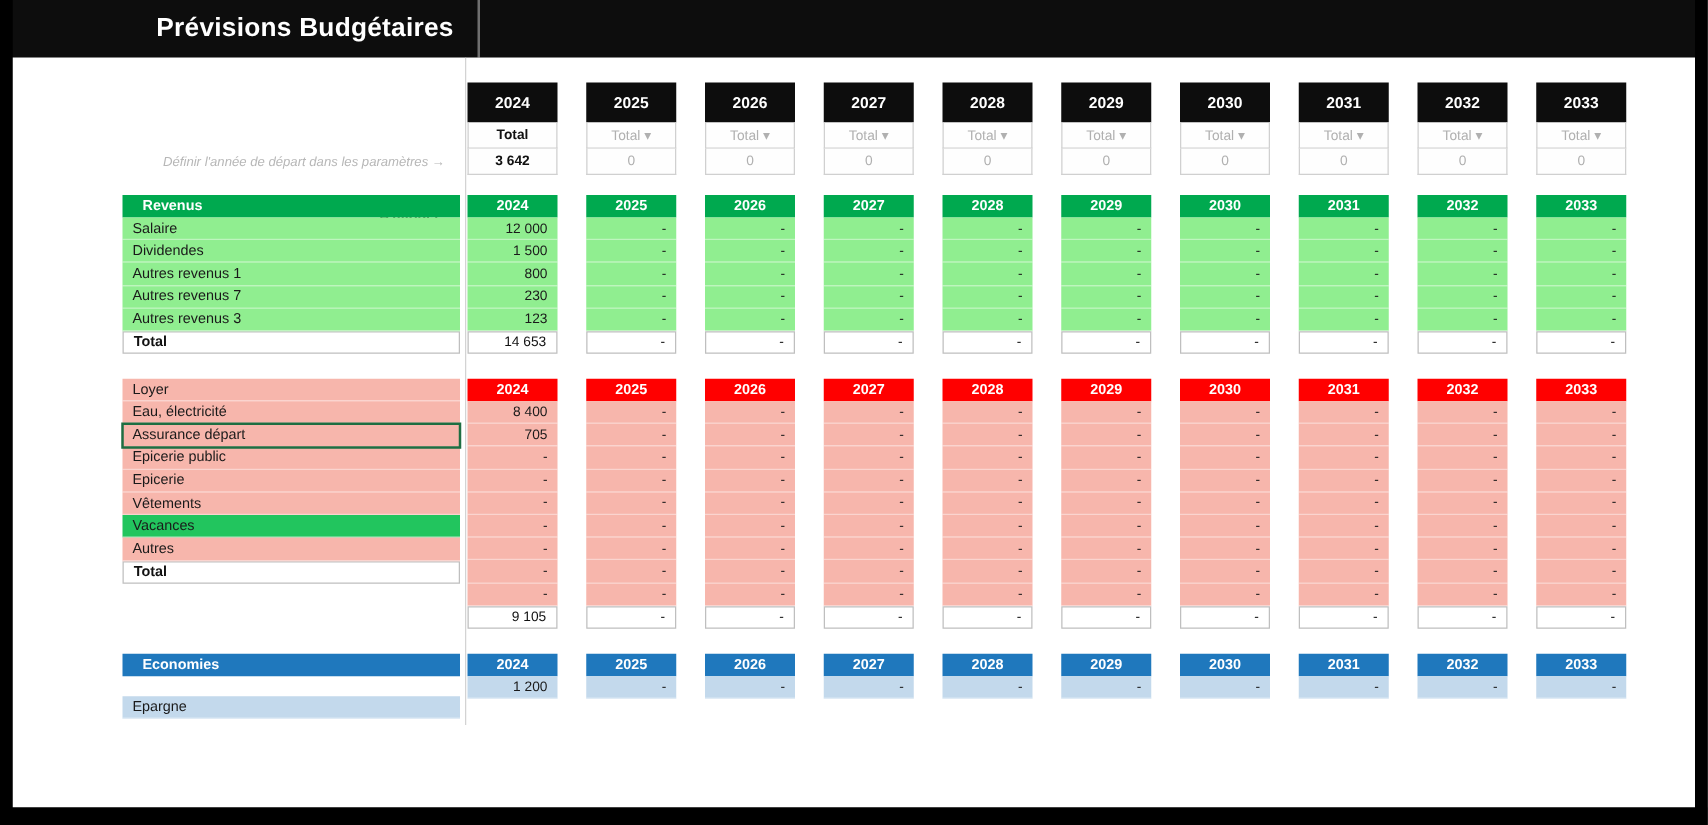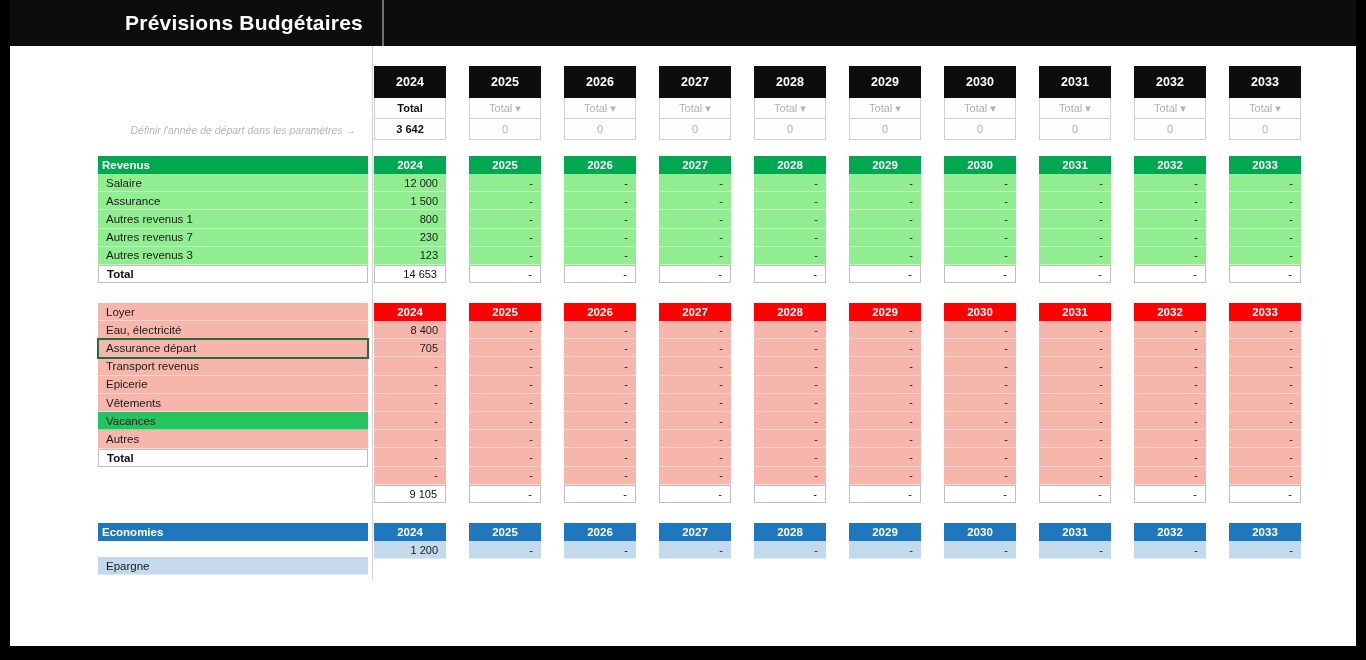--- a/index.html
+++ b/index.html
@@ -123,21 +123,21 @@
   .section { position: absolute; }
 
   .labelcol {
     position: absolute;
     left: 88px;
     width: 270px;
   }
   .sec-head {
     height: 18px;
     display: flex; align-items: center;
-    padding-left: 4px;
+    padding-left: 16px;
     color: #ffffff;
     font-size: 11.5px;
     font-weight: bold;
   }
   .sec-row {
     height: 18.2px;
     display: flex; align-items: center;
     padding-left: 8px;
     font-size: 11.5px;
     color: #1a1a1a;
@@ -264,21 +264,21 @@
           <div class="ybox-total dim">Total ▾</div>
           <div class="ybox-val dim">0</div>
         </div>
       </div>
 
     <div id="sections-host">
         <div class="section" style="left: 0px; top: 110px; width: 1346px;">
           <div class="labelcol" style="top: 0px;">
             <div class="sec-head" style="background: rgb(0, 169, 79);">Revenus</div>
             <div class="sec-row" style="background: rgb(144, 238, 144);">Salaire</div>
-            <div class="sec-row" style="background: rgb(144, 238, 144);">Assurance</div>
+            <div class="sec-row" style="background: rgb(144, 238, 144);">Dividendes</div>
             <div class="sec-row" style="background: rgb(144, 238, 144);">Autres revenus 1</div>
             <div class="sec-row" style="background: rgb(144, 238, 144);">Autres revenus 7</div>
             <div class="sec-row" style="background: rgb(144, 238, 144);">Autres revenus 3</div>
             <div class="sec-total-label">Total</div>
           </div>
           <div class="vcol" style="left: 364px; top: 0px;">
             <div class="v-head" style="background: rgb(0, 169, 79);">2024</div>
             <div class="v-cell" style="background: rgb(144, 238, 144);">12 000</div>
             <div class="v-cell" style="background: rgb(144, 238, 144);">1 500</div>
             <div class="v-cell" style="background: rgb(144, 238, 144);">800</div>
@@ -366,21 +366,21 @@
             <div class="v-cell" style="background: rgb(144, 238, 144);">-</div>
             <div class="v-cell" style="background: rgb(144, 238, 144);">-</div>
             <div class="v-total">-</div>
           </div>
         </div>
         <div class="section" style="left: 0px; top: 257px; width: 1346px;">
           <div class="labelcol" style="top: 0px;">
             <div class="sec-row" style="background: rgb(247, 182, 172);">Loyer</div>
             <div class="sec-row" style="background: rgb(247, 182, 172);">Eau, électricité</div>
             <div class="sec-row selected" style="background: rgb(247, 182, 172);">Assurance départ</div>
-            <div class="sec-row" style="background: rgb(247, 182, 172);">Transport revenus</div>
+            <div class="sec-row" style="background: rgb(247, 182, 172);">Epicerie public</div>
             <div class="sec-row" style="background: rgb(247, 182, 172);">Epicerie</div>
             <div class="sec-row" style="background: rgb(247, 182, 172);">Vêtements</div>
             <div class="sec-row" style="background: #22c55e;">Vacances</div>
             <div class="sec-row" style="background: rgb(247, 182, 172);">Autres</div>
             <div class="sec-total-label">Total</div>
           </div>
           <div class="vcol" style="left: 364px; top: 0px;">
             <div class="v-head" style="background: rgb(255, 0, 0);">2024</div>
             <div class="v-cell" style="background: rgb(247, 182, 172); text-align: right;">8 400</div>
             <div class="v-cell" style="background: rgb(247, 182, 172);">705</div>

